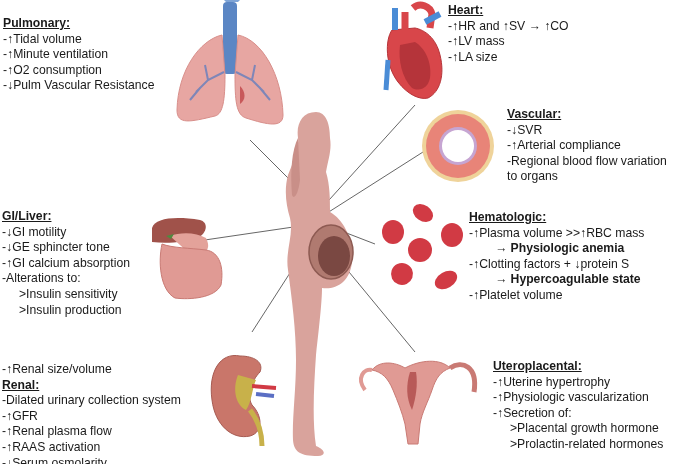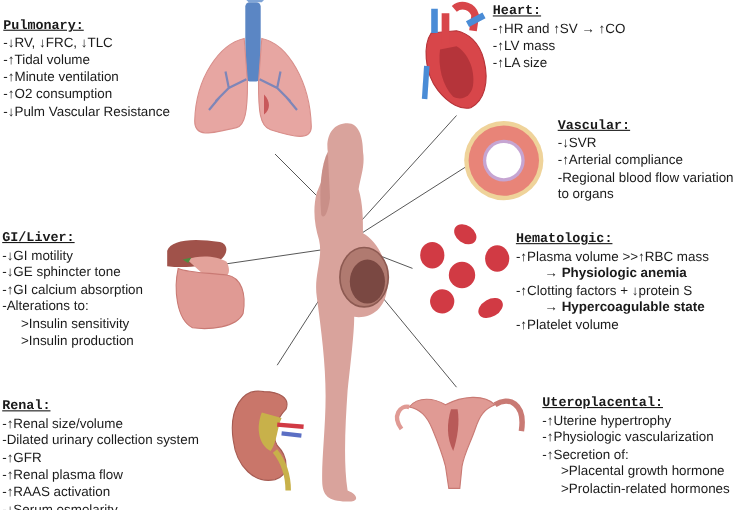--- a/index.html
+++ b/index.html
@@ -1,19 +1,19 @@
 <!DOCTYPE html>
 <html><head>
 <meta charset="utf-8">
 <style>
   html, body { margin:0; padding:0; background:#ffffff; }
   body { width:685px; height:464px; position:relative; overflow:hidden;
          font-family:"Liberation Sans", sans-serif; color:#1a1a1a; }
   .panel { position:absolute; font-size:12.2px; line-height:15.6px; white-space:nowrap; }
-  .panel .title { font-weight:bold; text-decoration:underline;font-family:Liberation Mono, monospace; }
+  .panel .title { font-weight:bold; text-decoration:underline; }
   .panel .line { display:block; }
   .panel .indent1 { padding-left:26px; }
   .panel .indent2 { padding-left:17px; }
   .panel .bold { font-weight:bold; }
   svg.art { position:absolute; left:0; top:0; }
 </style>
 </head>
 <body>
 
 <svg class="art" width="685" height="464" viewBox="0 0 685 464">
@@ -91,21 +91,20 @@
   <g>
     <path d="M372 370 C380 360 395 362 405 368 C420 360 440 358 450 368 C440 372 436 378 432 390 C428 402 422 412 420 424 L418 444 L408 444 L405 424 C402 412 398 402 393 390 C388 378 382 372 372 370 Z" fill="#e09a94" stroke="#c97a74" stroke-width="1"></path>
     <path d="M410 372 C406 385 406 398 412 410 C416 398 418 384 416 372 Z" fill="#b85a58"></path>
     <path d="M372 370 C364 368 356 378 365 390" stroke="#e09a94" stroke-width="4" fill="none"></path>
     <path d="M450 368 C462 360 478 366 474 392" stroke="#c97a74" stroke-width="5" fill="none"></path>
   </g>
 </svg>
 
 <div class="panel" style="left:3px; top:16px;">
   <span class="line title">Pulmonary:</span>
-  <span class="line">-↓RV, ↓FRC, ↓TLC</span>
   <span class="line">-↑Tidal volume</span>
   <span class="line">-↑Minute ventilation</span>
   <span class="line">-↑O2 consumption</span>
   <span class="line">-↓Pulm Vascular Resistance</span>
 </div>
 
 <div class="panel" style="left:448px; top:3px;">
   <span class="line title">Heart:</span>
   <span class="line">-↑HR and ↑SV → ↑CO</span>
   <span class="line">-↑LV mass</span>
@@ -133,22 +132,22 @@
 <div class="panel" style="left:469px; top:210px;">
   <span class="line title">Hematologic:</span>
   <span class="line">-↑Plasma volume &gt;&gt;↑RBC mass</span>
   <span class="line indent1 bold">→ Physiologic anemia</span>
   <span class="line">-↑Clotting factors + ↓protein S</span>
   <span class="line indent1 bold">→ Hypercoagulable state</span>
   <span class="line">-↑Platelet volume</span>
 </div>
 
 <div class="panel" style="left:2px; top:362px;">
+  <span class="line">-↑Renal size/volume</span>
   <span class="line title">Renal:</span>
-  <span class="line">-↑Renal size/volume</span>
   <span class="line">-Dilated urinary collection system</span>
   <span class="line">-↑GFR</span>
   <span class="line">-↑Renal plasma flow</span>
   <span class="line">-↑RAAS activation</span>
   <span class="line">-↓Serum osmolarity</span>
 </div>
 
 <div class="panel" style="left:493px; top:359px;">
   <span class="line title">Uteroplacental:</span>
   <span class="line">-↑Uterine hypertrophy</span>

